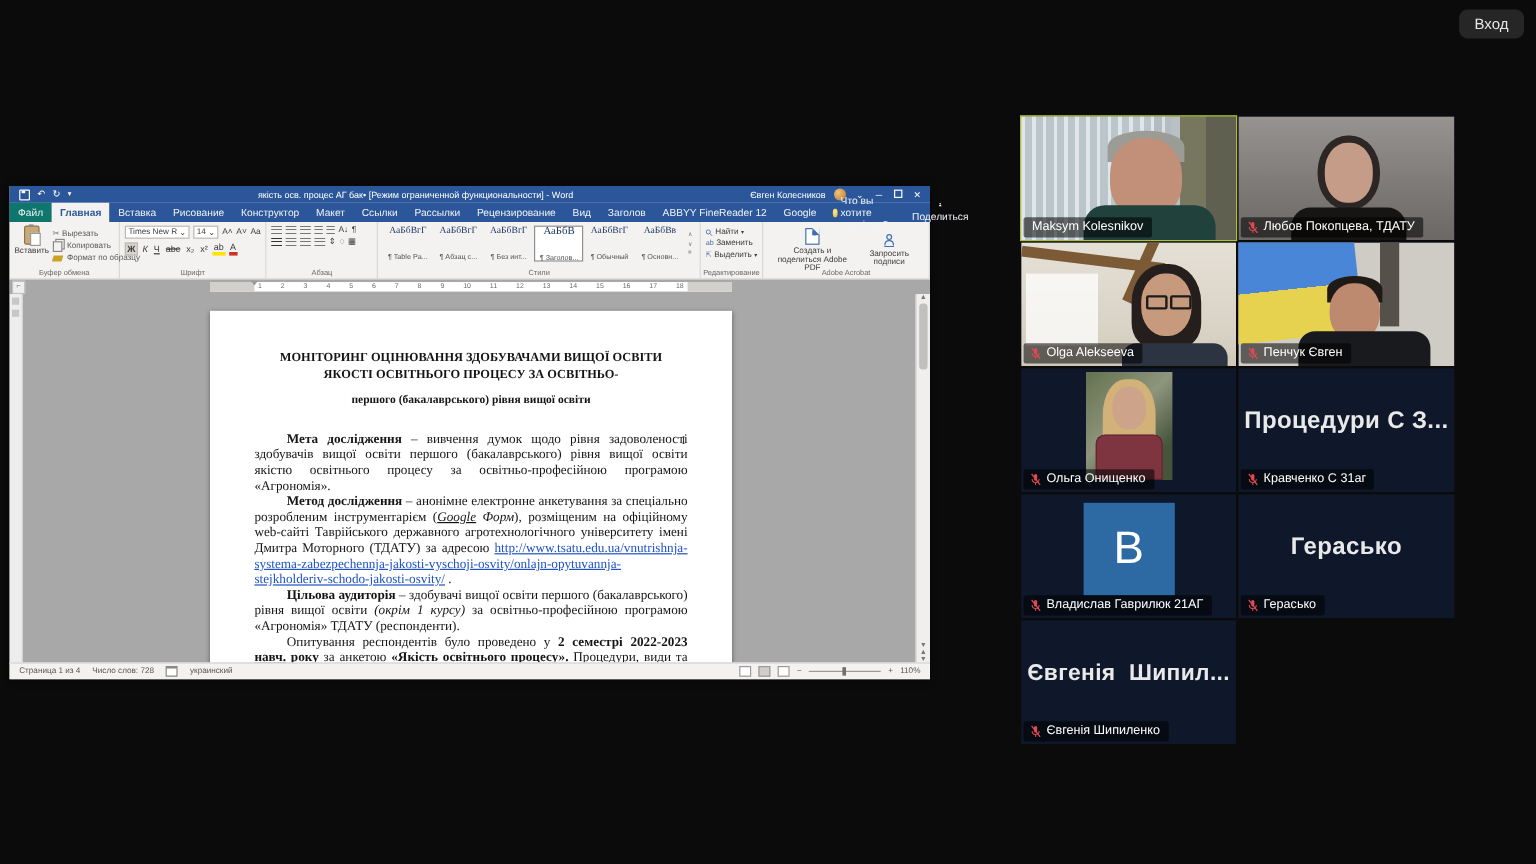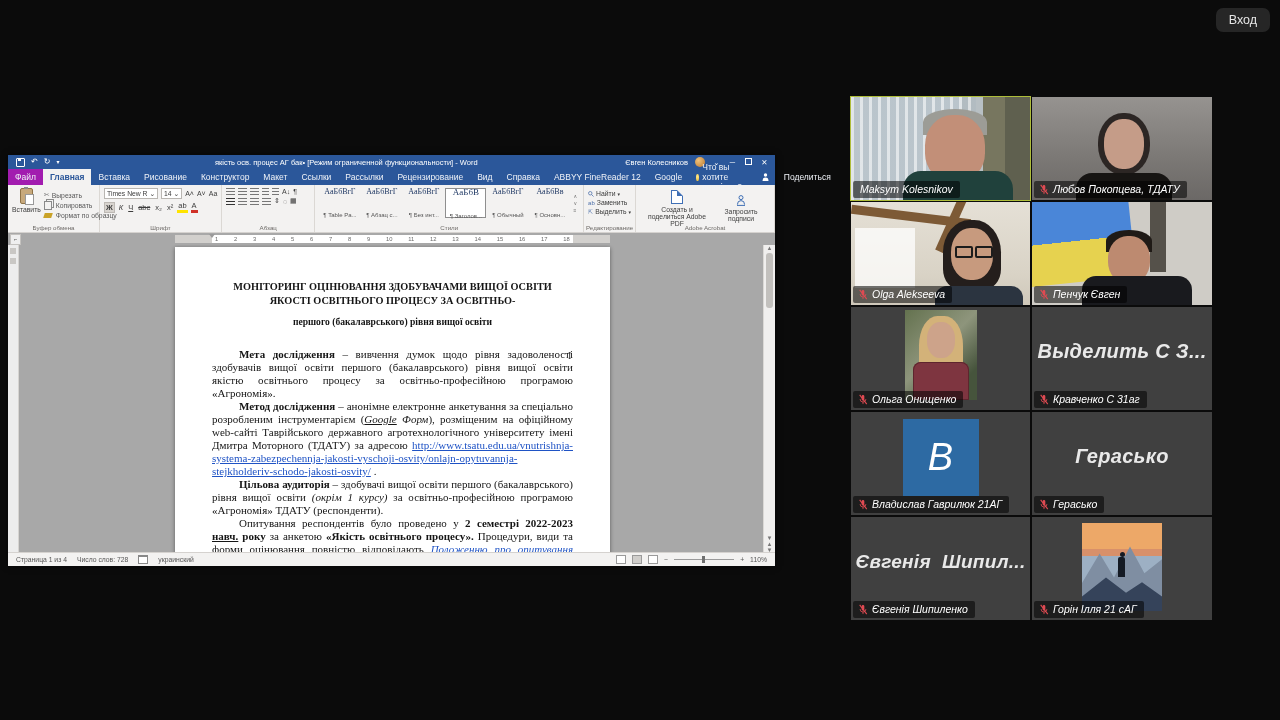--- a/index.html
+++ b/index.html
@@ -19,25 +19,25 @@
   .qat .fl:after{content:"";position:absolute;left:1px;top:0;width:3px;height:2px;background:#fff;}
   .qat .ar{font-size:8px;line-height:1;}
   .w-title .t-text{flex:1;text-align:center;white-space:nowrap;overflow:hidden;}
   .t-right{display:flex;align-items:center;gap:7px;padding-right:6px;}
   .t-user{white-space:nowrap;}
   .t-av{width:10px;height:10px;border-radius:50%;background:radial-gradient(circle at 35% 35%,#f0c27b,#b9772e);}
   .wc{width:9px;text-align:center;}
   .wc .sq{display:inline-block;width:5px;height:5px;border:1px solid #fff;}
   .w-tabs{height:16px;background:#2b579a;display:flex;align-items:stretch;color:#f0f3f8;font-size:8.5px;}
   .tab{display:flex;align-items:center;padding:0 7px;white-space:nowrap;cursor:pointer;}
-  .tab.file{background:#a21caf;}
+  .tab.file{background:#0f766e;}
   .tab.active{background:#f3f2f1;color:#2b579a;font-weight:bold;}
   .tellme{display:flex;align-items:center;gap:3px;padding:0 7px;}
   .bulb{width:7px;height:7px;border-radius:50%;background:radial-gradient(circle at 40% 35%,#ffe98a,#e7b93c);}
-  .share{margin-left:auto;display:flex;align-items:center;gap:15px;padding:0 9px;}
+  .share{margin-left:auto;display:flex;align-items:center;gap:3px;padding:0 9px;flex-direction:column;}
   .psvg{display:block;}
 
   
   .ribbon{height:47px;background:#f3f2f1;border-bottom:1px solid #d5d2cf;display:flex;font-size:6.8px;color:#3c3c3c;}
   .rg{position:relative;border-right:1px solid #dbd8d4;padding:3px 4px 10px;box-sizing:border-box;}
   .rg .gl{position:absolute;bottom:1px;left:0;right:0;text-align:center;font-size:6.2px;color:#6d6a67;}
   .col{display:flex;flex-direction:column;gap:2px;}
   .row{display:flex;align-items:center;gap:3px;}
   .paste{display:flex;flex-direction:column;align-items:center;justify-content:center;gap:2px;width:30px;}
   .clipb{width:11px;height:14px;background:#c7a97c;border:1px solid #8f7347;border-radius:2px;position:relative;}
@@ -79,21 +79,21 @@
   .ruler-nums{position:absolute;left:40px;right:40px;top:0;bottom:0;color:#6a6a6a;font-size:5.8px;
      display:flex;justify-content:space-between;align-items:center;}
   .ind-mark{position:absolute;left:34px;top:-1px;width:0;height:0;border:3px solid transparent;border-top:4px solid #9a9a9a;}
   .corner{position:absolute;left:2px;top:1px;width:9px;height:9px;background:#efefef;border:1px solid #c4c2bf;color:#666;font-size:6px;line-height:8px;text-align:center;}
 
   
   .docarea{position:absolute;left:0;right:0;top:90px;bottom:13px;background:#a8a8a8;overflow:hidden;}
   .leftstrip{position:absolute;left:0;top:0;bottom:0;width:10px;background:#ededed;border-right:1px solid #d6d4d1;}
   .leftstrip .b1,.leftstrip .b2{position:absolute;left:2px;width:6px;height:6px;background:#c9c7c4;}
   .leftstrip .b1{top:3px;} .leftstrip .b2{top:13px;}
-  .page{position:absolute;left:167px;top:2px;width:435px;height:420px;background:#fff;
+  .page{position:absolute;left:167px;top:14px;width:435px;height:420px;background:#fff;
         box-shadow:0 1px 4px rgba(0,0,0,.45);box-sizing:border-box;padding:33px 37px 0;
         font-family:"Liberation Serif",serif;color:#151515;}
   .doc-title{font-weight:bold;text-align:center;font-size:10.3px;line-height:14px;}
   .doc-sub{font-weight:bold;text-align:center;font-size:9.6px;line-height:13px;margin-top:7px;}
   .cursorI{position:absolute;left:393px;top:103px;font-size:10px;color:#333;}
   .dp{margin:0;font-size:11px;line-height:13px;text-align:justify;text-indent:27px;}
   .dp:first-of-type{margin-top:20px;}
   .rb{font-weight:bold;} .ri{font-style:italic;} .ru{text-decoration:underline;}
   .rl{color:#1f53c5;text-decoration:underline;overflow-wrap:anywhere;}
   .vscroll{position:absolute;right:0;top:0;bottom:0;width:11px;background:#f0efee;border-left:1px solid #dad8d5;
@@ -105,21 +105,21 @@
   .sb-right{margin-left:auto;display:flex;align-items:center;gap:6px;}
   .vico{width:8px;height:7px;border:1px solid #9a9a9a;background:#fff;}
   .vico.sel{background:#d0cecb;}
   .ztrack{width:60px;height:1px;background:#9a9a9a;position:relative;}
   .zthumb{position:absolute;left:28px;top:-3px;width:3px;height:7px;background:#6f6f6f;}
   .spellic{width:8px;height:6px;border:1px solid #888;border-top:2px solid #888;background:#fff;}
 
   
   .grid{position:absolute;left:851px;top:97px;display:grid;grid-template-columns:179px 180px;
         grid-auto-rows:103px;gap:2px;}
-  .tile{position:relative;background:#404040;overflow:hidden;cursor:pointer;font-style:italic;}
+  .tile{position:relative;background:#0f172a;overflow:hidden;cursor:pointer;}
   .tile.active{box-shadow:inset 0 0 0 1px #7fae35, inset 0 0 0 3px #d6e24c, 0 0 0 1px #aebd3a;}
   .nl{position:absolute;left:2px;bottom:2px;display:flex;align-items:center;gap:4px;
       background:rgba(0,0,0,.55);color:#fff;font-size:10.5px;padding:2px 7px 3px 5px;border-radius:2px;
       white-space:nowrap;max-width:170px;overflow:hidden;}
   .nl.nomic{padding-left:7px;}
   .bigname{position:absolute;inset:0 0 14px 0;display:flex;align-items:center;justify-content:center;
       color:#e9e9e9;font-size:20px;font-weight:bold;white-space:pre;letter-spacing:.3px;}
   .sqavatar{position:absolute;left:50%;top:7px;transform:translateX(-50%);width:76px;height:77px;
       background:#2d6aa3;display:flex;align-items:center;justify-content:center;color:#fff;font-size:38px;}
   .scene{position:absolute;inset:0;}
@@ -198,21 +198,21 @@
     <span class="tab file">Файл</span>
     <span class="tab active">Главная</span>
     <span class="tab">Вставка</span>
     <span class="tab">Рисование</span>
     <span class="tab">Конструктор</span>
     <span class="tab">Макет</span>
     <span class="tab">Ссылки</span>
     <span class="tab">Рассылки</span>
     <span class="tab">Рецензирование</span>
     <span class="tab">Вид</span>
-    <span class="tab">Справка</span>
+    <span class="tab">Заголов</span>
     <span class="tab">ABBYY FineReader 12</span>
     <span class="tab">Google</span>
     <span class="tellme">
       <span class="bulb"></span>
       <span>Что вы хотите повністю?</span>
     </span>
     <span class="share">
       <svg class="psvg" width="7" height="8" viewBox="0 0 7 8">
           <circle cx="3.5" cy="2" r="1.7" fill="#fff"></circle>
           <path d="M0.5 8 Q0.5 4.6 3.5 4.6 Q6.5 4.6 6.5 8 Z" fill="#fff"></path>
@@ -531,21 +531,21 @@
           <path d="M12 2a3.2 3.2 0 0 0-3.2 3.2v7a3.2 3.2 0 0 0 6.4 0v-7A3.2 3.2 0 0 0 12 2z" fill="#e04a52"></path>
           <path d="M5 12a7 7 0 0 0 14 0" stroke="#e04a52" fill="none" stroke-width="2"></path>
           <line x1="12" y1="19" x2="12" y2="24" stroke="#e04a52" stroke-width="2"></line>
           <line x1="4" y1="2" x2="21" y2="24" stroke="#e04a52" stroke-width="2.6"></line>
         </svg>
       <span>Ольга Онищенко</span>
     </div>
   </div>
 
   <div class="tile">
-    <div class="bigname">Выделить С З...</div>
+    <div class="bigname">Процедури С З...</div>
     <div class="nl">
       <svg width="10" height="11" viewBox="0 0 24 26">
           <path d="M12 2a3.2 3.2 0 0 0-3.2 3.2v7a3.2 3.2 0 0 0 6.4 0v-7A3.2 3.2 0 0 0 12 2z" fill="#e04a52"></path>
           <path d="M5 12a7 7 0 0 0 14 0" stroke="#e04a52" fill="none" stroke-width="2"></path>
           <line x1="12" y1="19" x2="12" y2="24" stroke="#e04a52" stroke-width="2"></line>
           <line x1="4" y1="2" x2="21" y2="24" stroke="#e04a52" stroke-width="2.6"></line>
         </svg>
       <span>Кравченко С 31аг</span>
     </div>
   </div>
@@ -582,32 +582,13 @@
       <svg width="10" height="11" viewBox="0 0 24 26">
           <path d="M12 2a3.2 3.2 0 0 0-3.2 3.2v7a3.2 3.2 0 0 0 6.4 0v-7A3.2 3.2 0 0 0 12 2z" fill="#e04a52"></path>
           <path d="M5 12a7 7 0 0 0 14 0" stroke="#e04a52" fill="none" stroke-width="2"></path>
           <line x1="12" y1="19" x2="12" y2="24" stroke="#e04a52" stroke-width="2"></line>
           <line x1="4" y1="2" x2="21" y2="24" stroke="#e04a52" stroke-width="2.6"></line>
         </svg>
       <span>Євгенія Шипиленко</span>
     </div>
   </div>
 
-  <div class="tile">
-    <div class="scene">
-      <span class="ph-go">
-          <span class="m1" style="position:absolute;"></span>
-          <span class="m2" style="position:absolute;"></span>
-          <span class="mh" style="position:absolute;"></span>
-          <span class="man" style="position:absolute;"></span>
-        </span>
-    </div>
-    <div class="nl">
-      <svg width="10" height="11" viewBox="0 0 24 26">
-          <path d="M12 2a3.2 3.2 0 0 0-3.2 3.2v7a3.2 3.2 0 0 0 6.4 0v-7A3.2 3.2 0 0 0 12 2z" fill="#e04a52"></path>
-          <path d="M5 12a7 7 0 0 0 14 0" stroke="#e04a52" fill="none" stroke-width="2"></path>
-          <line x1="12" y1="19" x2="12" y2="24" stroke="#e04a52" stroke-width="2"></line>
-          <line x1="4" y1="2" x2="21" y2="24" stroke="#e04a52" stroke-width="2.6"></line>
-        </svg>
-      <span>Горін Ілля 21 сАГ</span>
-    </div>
-  </div>
 </div>
 
 </body></html>

